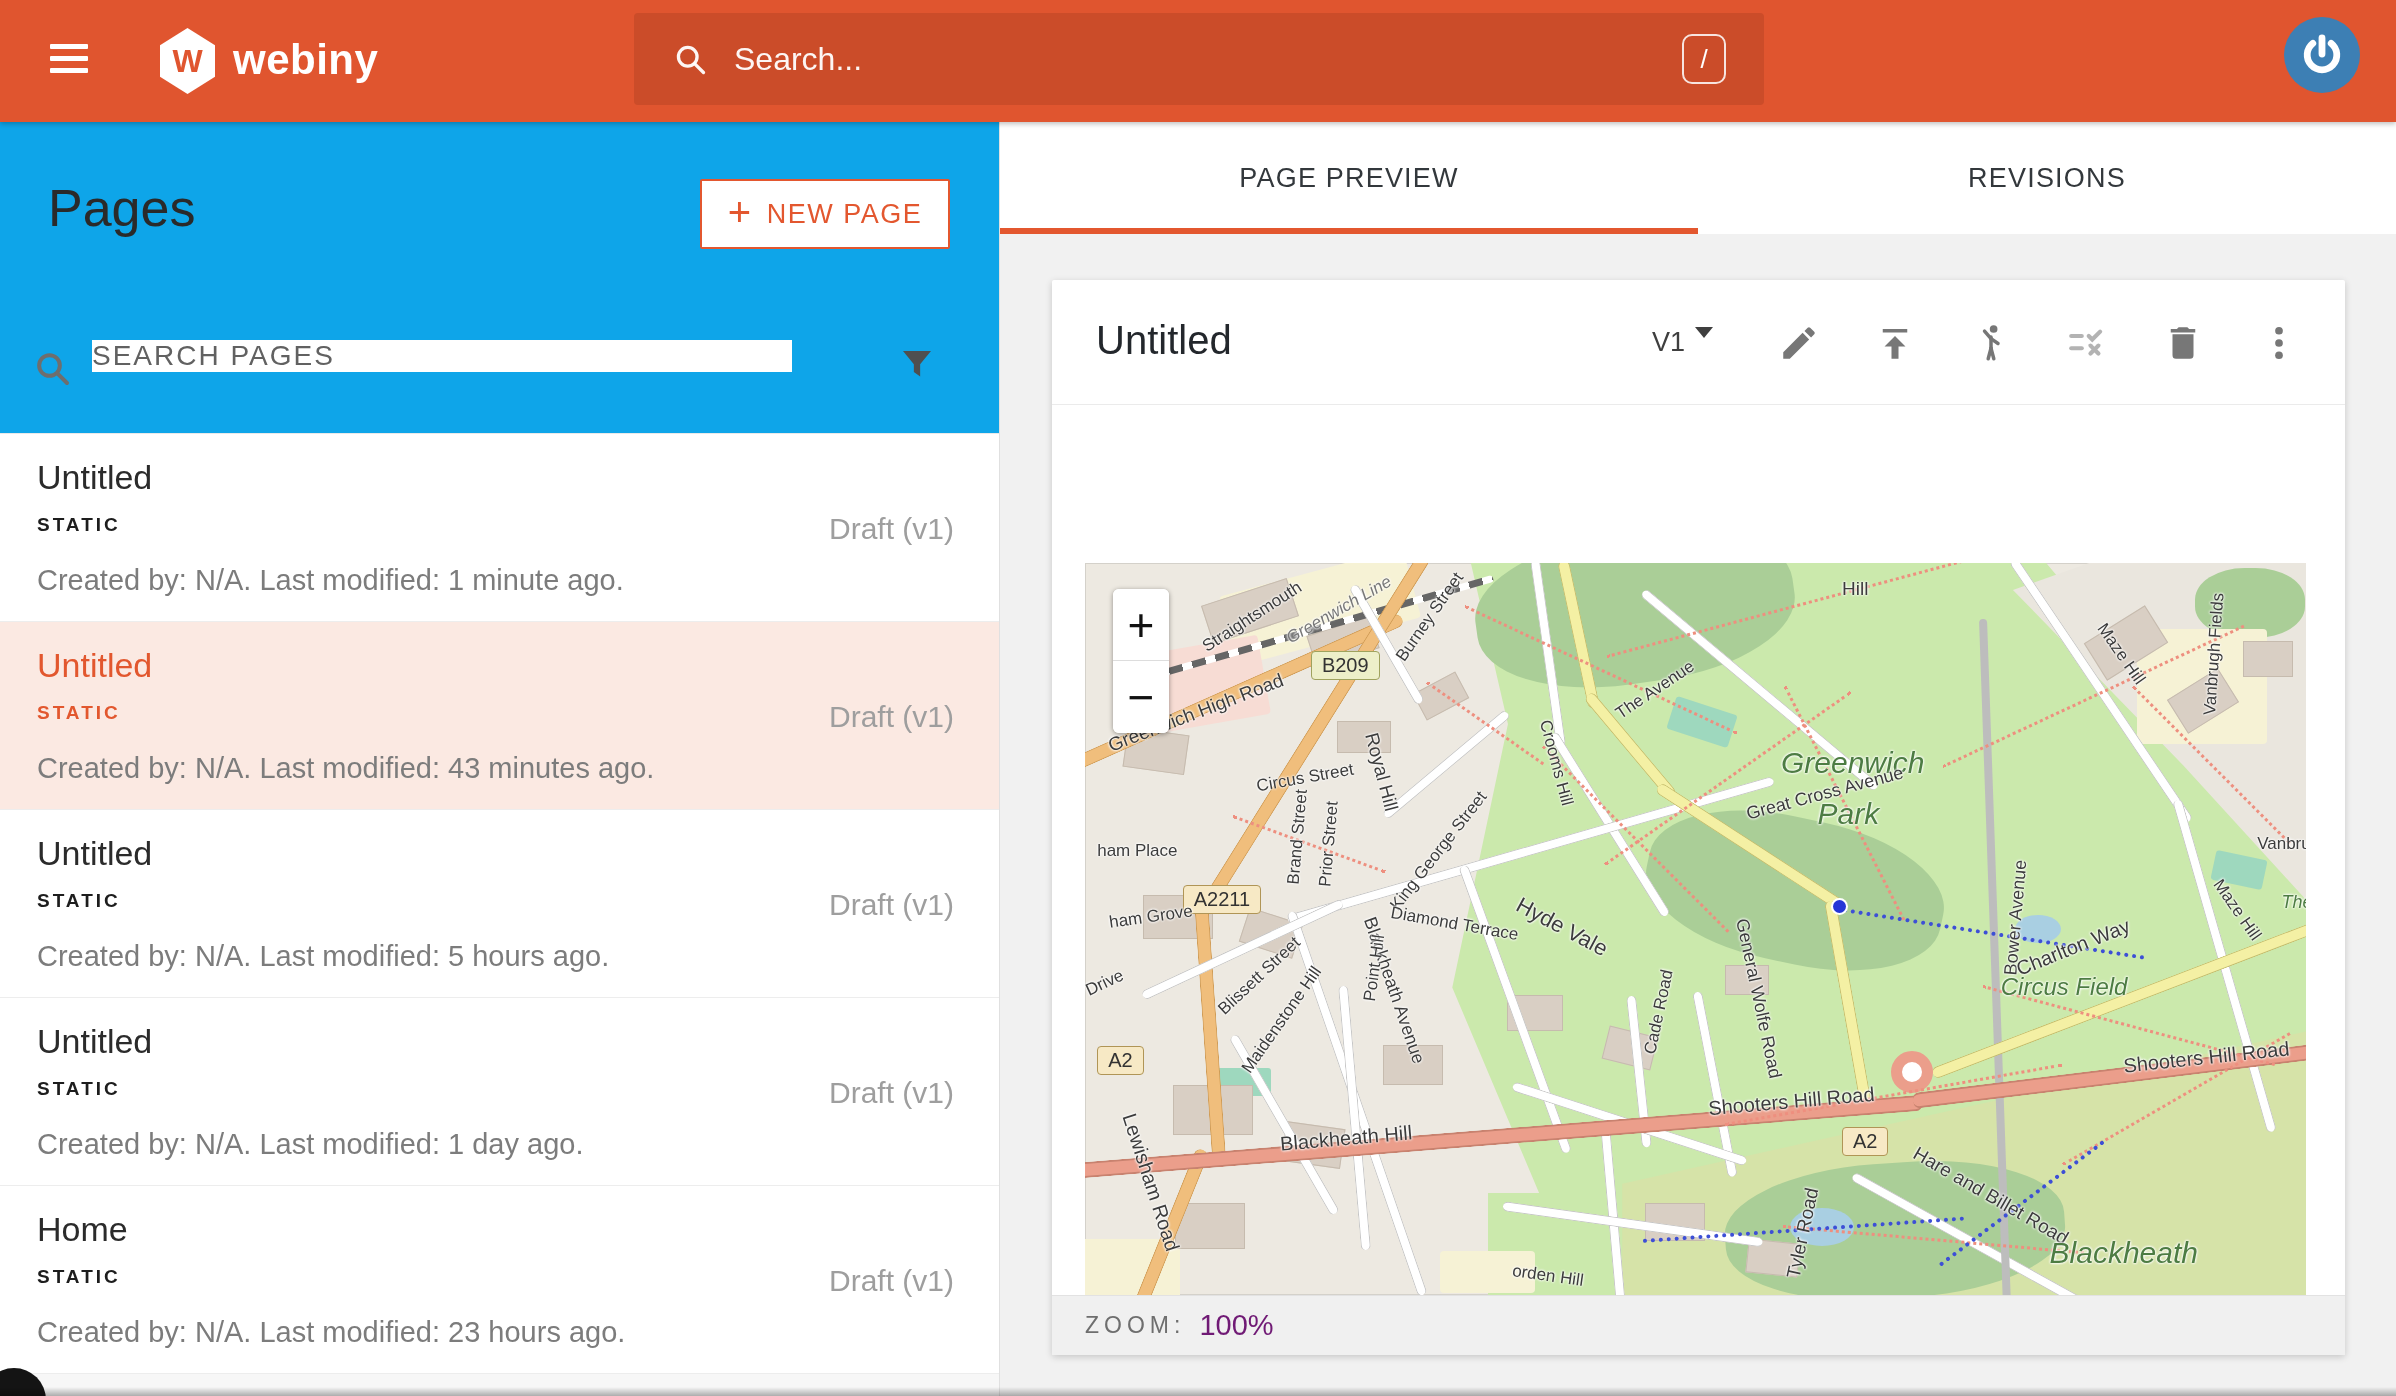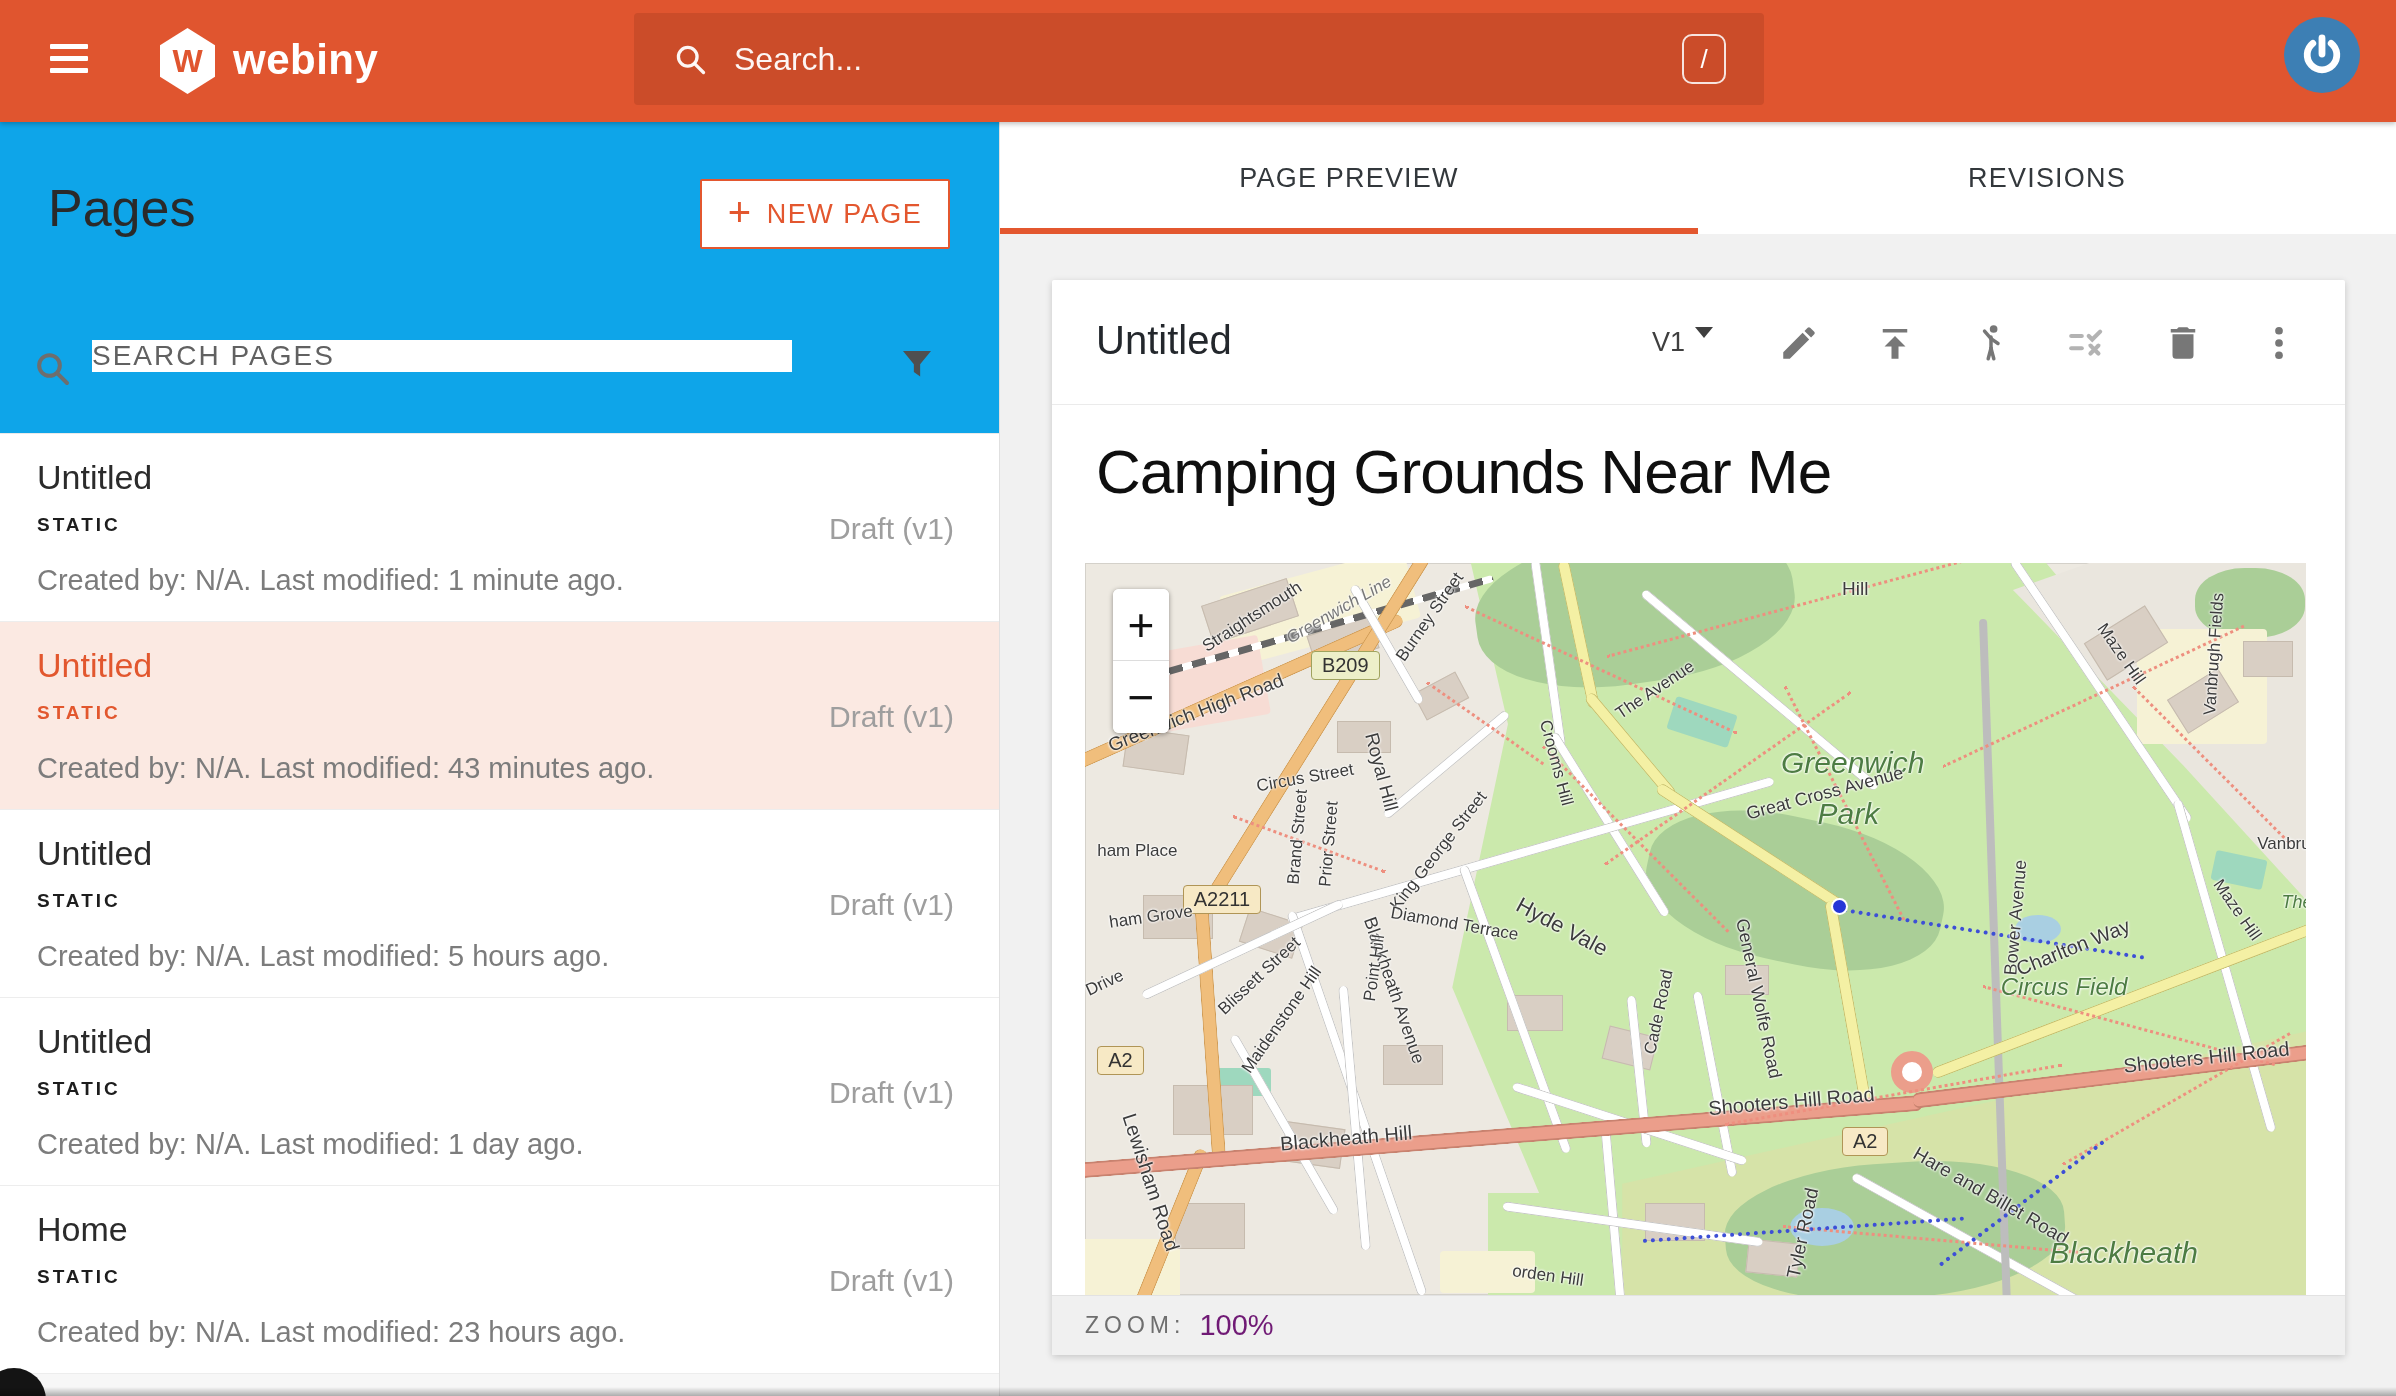--- a/index.html
+++ b/index.html
@@ -274,21 +274,20 @@
         <button class="icon-btn">
           <svg width="42" height="42" viewBox="0 0 24 24" fill="#777">
               <circle cx="12" cy="5" r="2.2"></circle>
               <circle cx="12" cy="12" r="2.2"></circle>
               <circle cx="12" cy="19" r="2.2"></circle>
             </svg>
         </button>
       </div>
     </div>
 
-    <h2 class="page-heading">Camping Grounds Near Me</h2>
 
     <div class="map">
       <div class="layer park-main"></div>
       <div class="layer park-2"></div>
       <div class="layer heath"></div>
       <div class="layer urban-tr"></div>
 
       <div class="wd" style="left:390px;top:-30px;width:320px;height:150px;transform:rotate(-8deg)"></div>
       <div class="wd" style="left:560px;top:255px;width:300px;height:145px;transform:rotate(12deg)"></div>
       <div class="wd" style="left:640px;top:600px;width:340px;height:135px;transform:rotate(-4deg)"></div>

